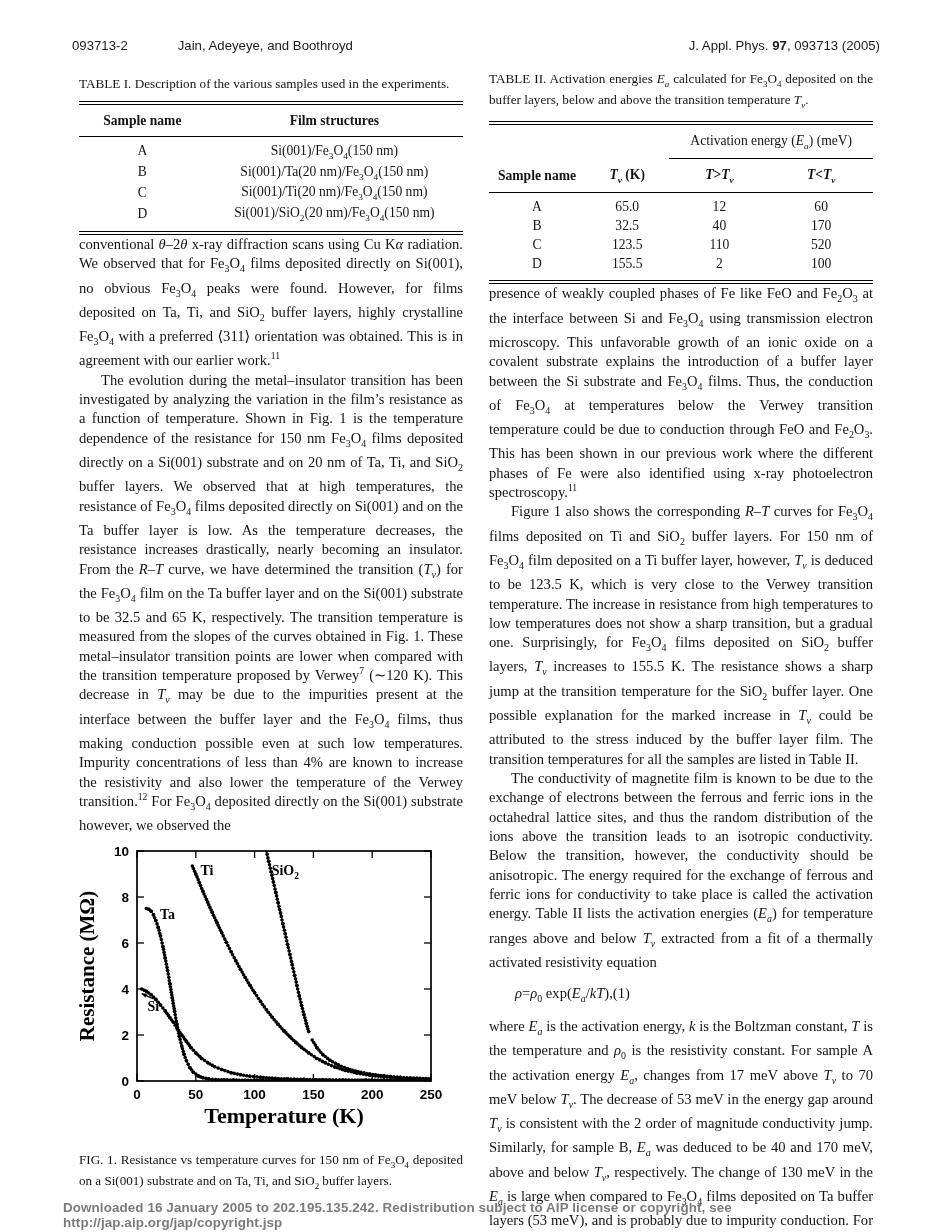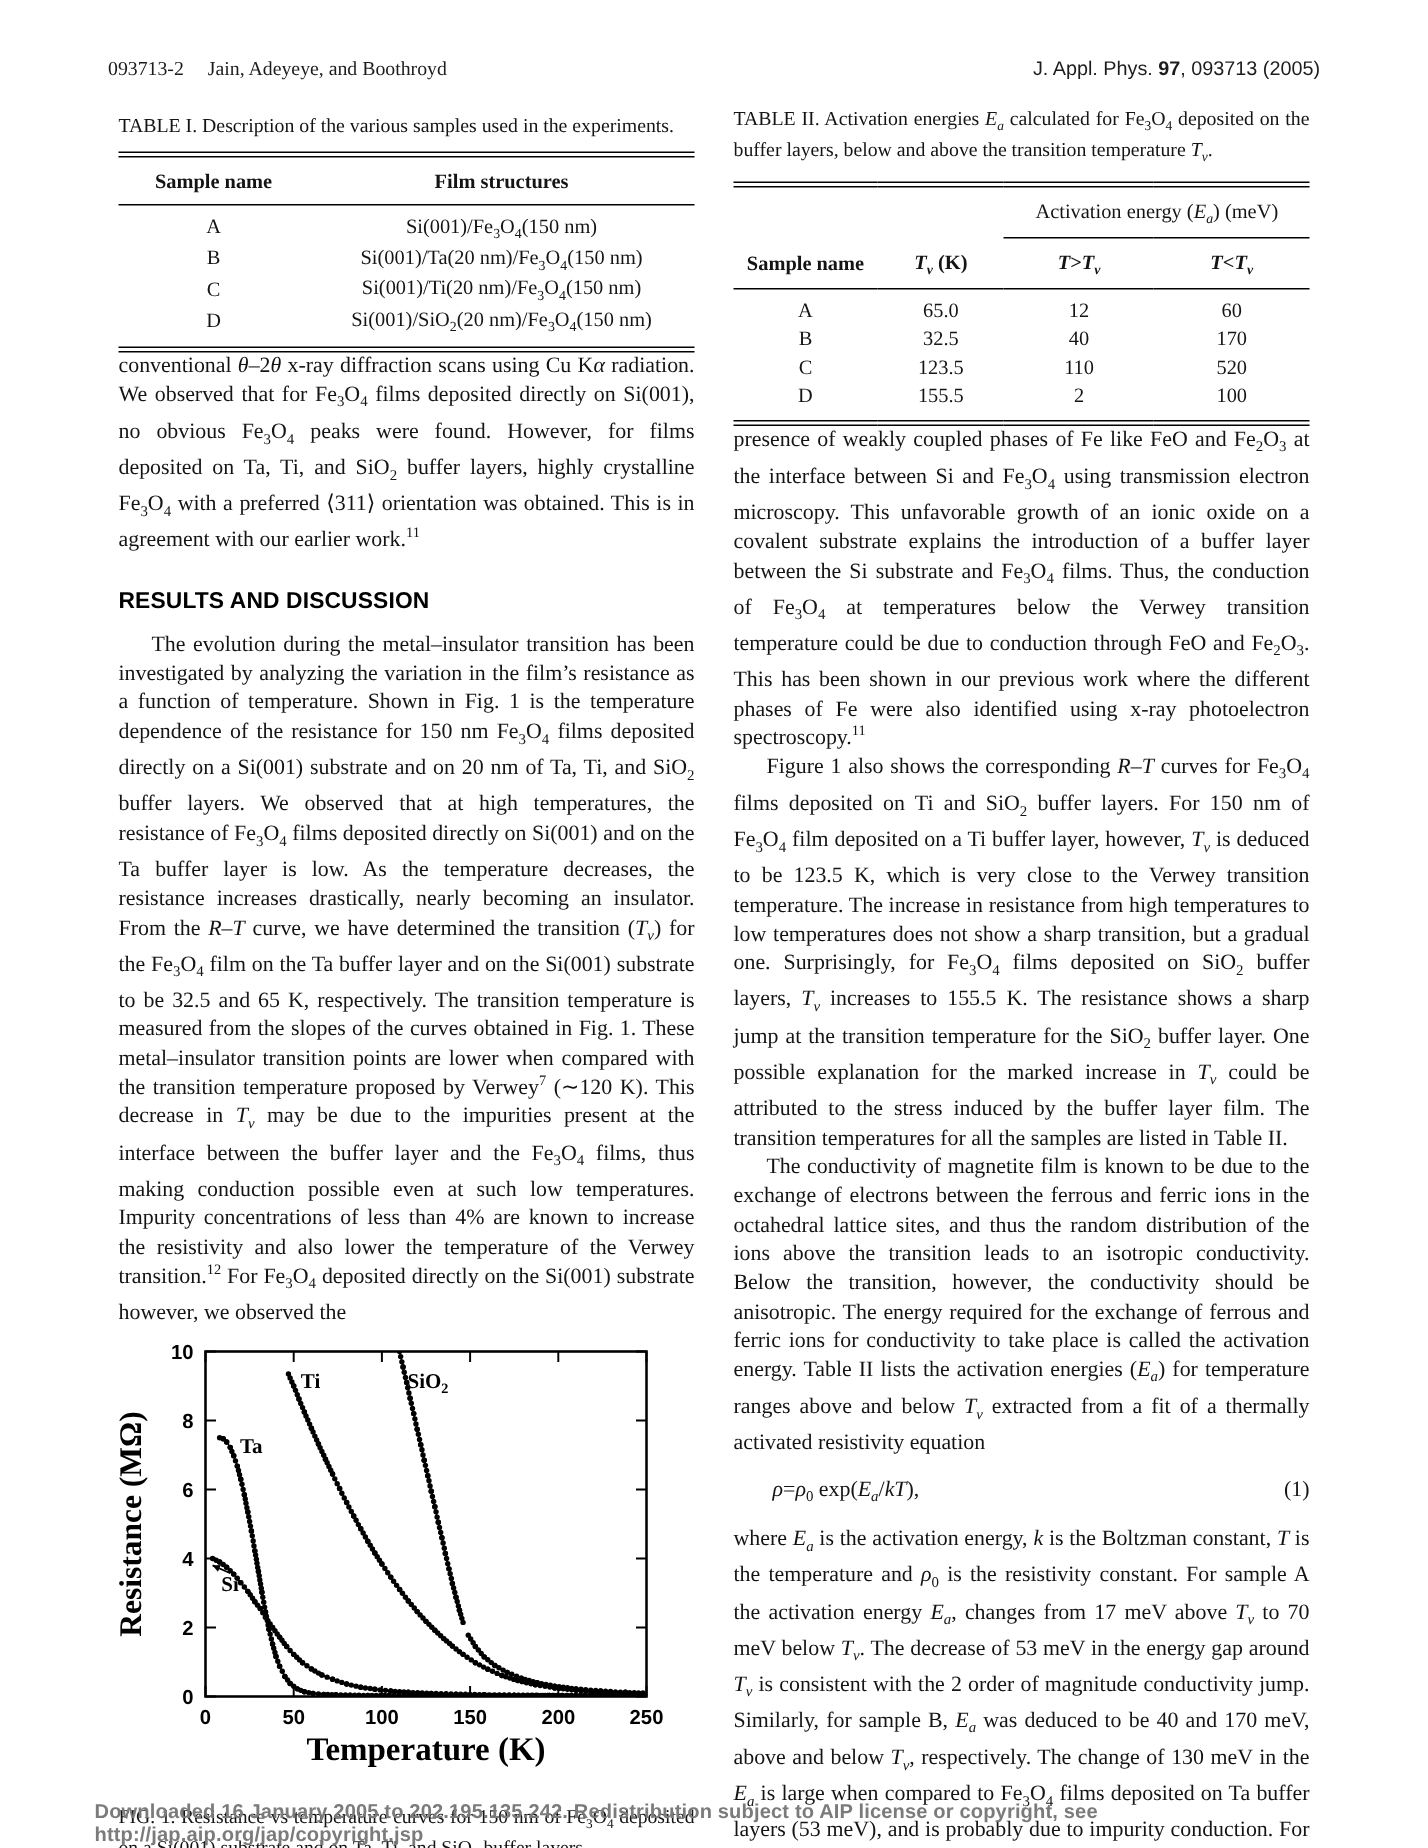--- a/index.html
+++ b/index.html
@@ -5,21 +5,21 @@
   html,body{margin:0;padding:0;}
   body{
     width:952px;height:1232px;position:relative;background:#ffffff;
     font-family:"Liberation Serif",serif;color:#141414;overflow:hidden;
   }
   .pg-header{
     position:absolute;top:38px;left:72px;right:72px;
     display:flex;justify-content:space-between;align-items:baseline;
     font:13.2px "Liberation Sans",sans-serif;color:#1c1c1c;
   }
-  .pg-header .hl{display:flex;gap:16px;font-family:Liberation Serif, serif;}
+  .pg-header .hl{display:flex;gap:50px;}
   .col{position:absolute;width:384px;}
   .col-left{left:79px;top:76px;}
   .col-right{left:489px;top:71px;}
   p.body{
     font-size:14.6px;line-height:19.35px;text-align:justify;margin:0;
   }
   p.body.indent{text-indent:22px;}
   .tcap{
     font-size:13.2px;line-height:16.6px;text-align:justify;margin:0 0 8px 0;
   }
@@ -39,21 +39,21 @@
   .sec-heading{
     font:bold 15.2px "Liberation Sans",sans-serif;color:#000;
     margin:21px 0 12px 0;letter-spacing:.1px;
   }
   .spacer-p1{margin-top:31px;}
   .figure{margin-top:9px;}
   .figcap{
     font-size:13.1px;line-height:16.4px;text-align:justify;margin-top:11px;
   }
   .eqrow{
-    display:flex;justify-content:space-between;align-items:baseline;
+    display:flex;align-items:baseline;
     margin:13px 0 13px 0;font-size:14.6px;padding-left:26px;font-family:Liberation Serif, serif;
   }
   .pg-footer{
     position:absolute;left:63px;right:30px;top:1200px;
     font:bold 13.4px "Liberation Sans",sans-serif;color:#7b7b7b;letter-spacing:.1px;
   }
   sub{font-size:68%;}
   sup{font-size:66%;line-height:0;}
   
   .tk{stroke:#000;stroke-width:1.3;}
@@ -99,21 +99,20 @@
         </tr>
         <tr>
           <td>D</td>
           <td>Si(001)/SiO<sub>2</sub>(20 nm)/Fe<sub>3</sub>O<sub>4</sub>(150 nm)</td>
         </tr>
       </tbody>
   </table>
 
   <p class="body spacer-p1">conventional <i>θ</i>–2<i>θ</i> x-ray diffraction scans using Cu K<i>α</i> radiation. We observed that for Fe<sub>3</sub>O<sub>4</sub> films deposited directly on Si(001), no obvious Fe<sub>3</sub>O<sub>4</sub> peaks were found. However, for films deposited on Ta, Ti, and SiO<sub>2</sub> buffer layers, highly crystalline Fe<sub>3</sub>O<sub>4</sub> with a preferred ⟨311⟩ orientation was obtained. This is in agreement with our earlier work.<sup>11</sup></p>
 
-  <h2 class="sec-heading">RESULTS AND DISCUSSION</h2>
 
   <p class="body indent">The evolution during the metal–insulator transition has been investigated by analyzing the variation in the film’s resistance as a function of temperature. Shown in Fig. 1 is the temperature dependence of the resistance for 150 nm Fe<sub>3</sub>O<sub>4</sub> films deposited directly on a Si(001) substrate and on 20 nm of Ta, Ti, and SiO<sub>2</sub> buffer layers. We observed that at high temperatures, the resistance of Fe<sub>3</sub>O<sub>4</sub> films deposited directly on Si(001) and on the Ta buffer layer is low. As the temperature decreases, the resistance increases drastically, nearly becoming an insulator. From the <i>R</i>–<i>T</i> curve, we have determined the transition (<i>T</i><sub><i>v</i></sub>) for the Fe<sub>3</sub>O<sub>4</sub> film on the Ta buffer layer and on the Si(001) substrate to be 32.5 and 65 K, respectively. The transition temperature is measured from the slopes of the curves obtained in Fig. 1. These metal–insulator transition points are lower when compared with the transition temperature proposed by Verwey<sup>7</sup> (∼120 K). This decrease in <i>T</i><sub><i>v</i></sub> may be due to the impurities present at the interface between the buffer layer and the Fe<sub>3</sub>O<sub>4</sub> films, thus making conduction possible even at such low temperatures. Impurity concentrations of less than 4% are known to increase the resistivity and also lower the temperature of the Verwey transition.<sup>12</sup> For Fe<sub>3</sub>O<sub>4</sub> deposited directly on the Si(001) substrate however, we observed the</p>
 
   <div class="figure">
     <div><svg xmlns="http://www.w3.org/2000/svg" width="384" height="292" viewBox="0 0 384 292">
           <clipPath id="pc">
             <rect x="58" y="6" width="294" height="230"></rect>
           </clipPath>
           <line class="tk" x1="58" y1="236" x2="58" y2="229"></line>
           <line class="tk" x1="58" y1="6" x2="58" y2="13"></line>

